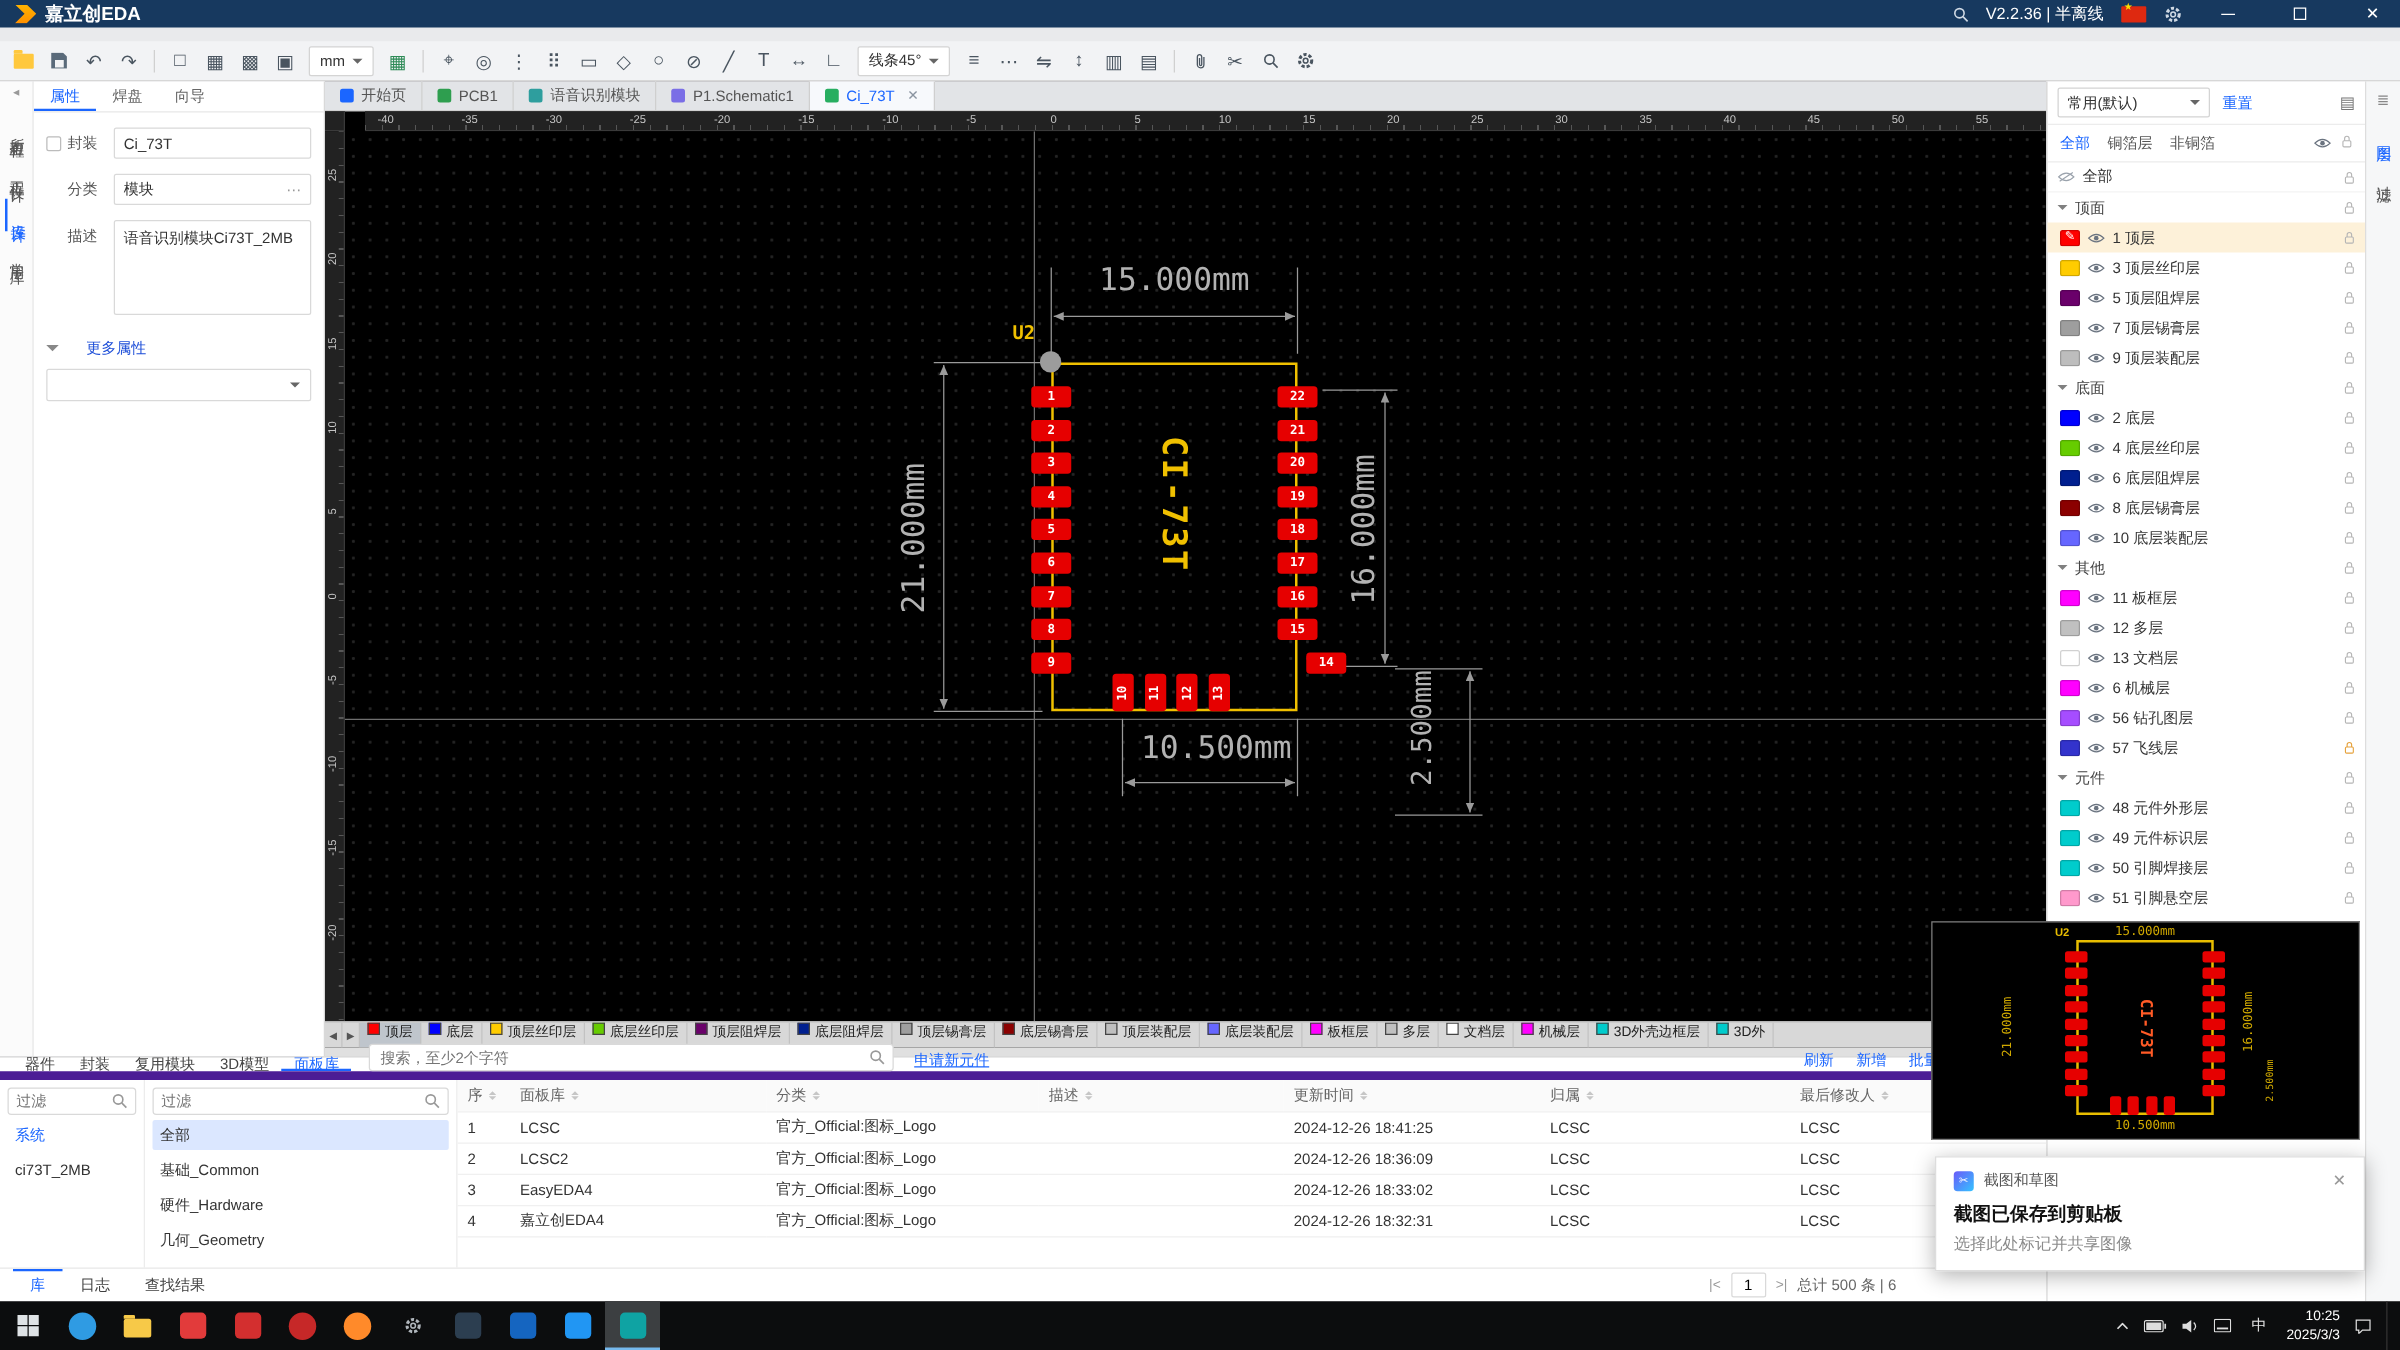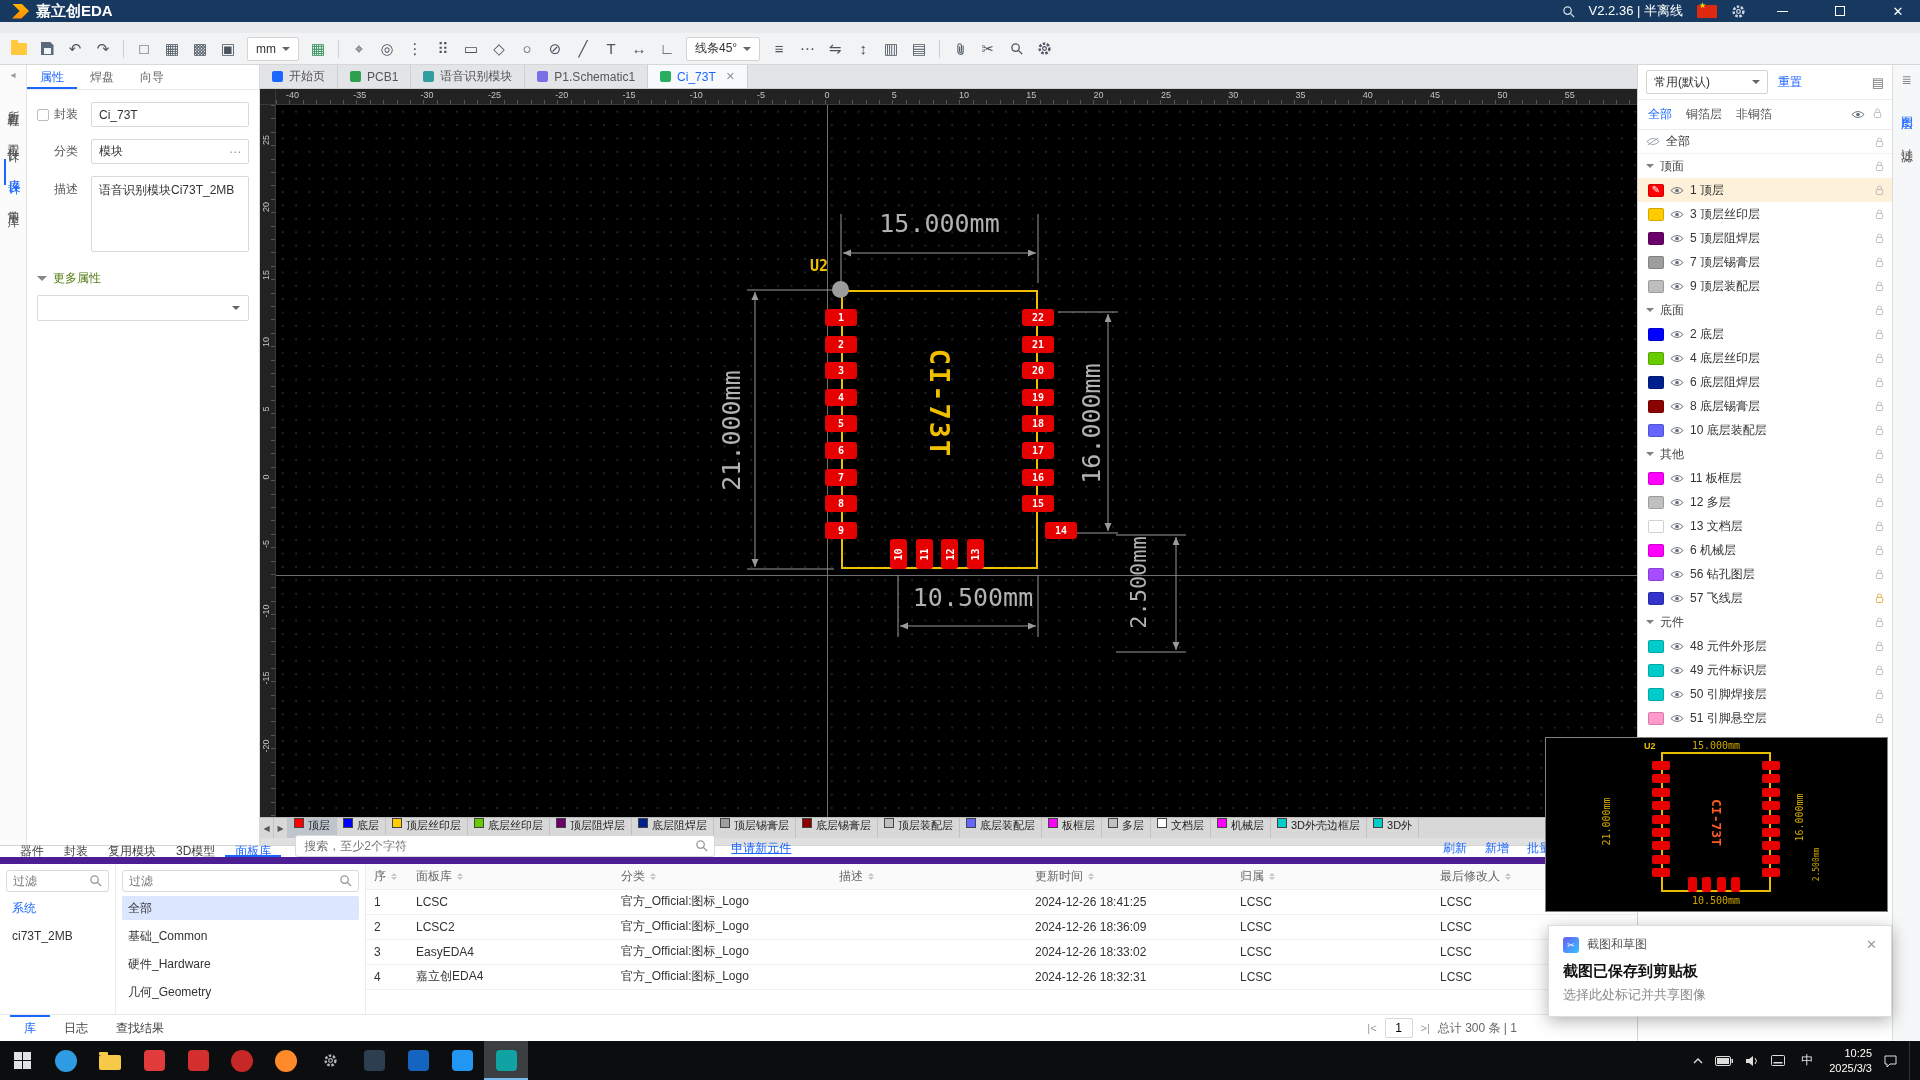--- a/index.html
+++ b/index.html
@@ -44,33 +44,33 @@
 .lp-tabs{display:flex;height:25px;border-bottom:1px solid #e8e8e8}
 .lp-tab{padding:0 13px;line-height:25px;color:#666;font-size:12px}
 .lp-tab.active{color:#1b66ff;box-shadow:inset 0 -2px 0 #1b66ff}
 .fld{display:flex;align-items:center;margin:12px 10px 0 10px;gap:6px}
 .fld-label{width:48px;color:#555;display:flex;align-items:center;gap:5px;flex:none}
 .cbx{width:12px;height:12px;border:1px solid #bcbcbc;border-radius:2px;background:#fff;flex:none}
 .inp{flex:1;height:25px;border:1px solid #d9d9d9;border-radius:2px;padding:0 7px;font-size:12px;color:#333;display:flex;align-items:center;background:#fff;min-width:0}
 .suffix{margin-left:auto;color:#999}
 .txa{height:76px;align-items:flex-start;padding-top:4px;line-height:1.5}
 .txa span{white-space:normal;word-break:break-all}
-.more-hdr{margin:18px 10px 8px;display:flex;align-items:center;gap:6px;color:#4d7c0f}
+.more-hdr{margin:18px 10px 8px;display:flex;align-items:center;gap:22px;color:#1d4ed8}
 .tri-down{width:0;height:0;border:5px solid transparent;border-top-color:#888;margin-top:5px}
 .sel{margin:0 10px;height:26px;border:1px solid #d9d9d9;border-radius:2px;display:flex;align-items:center;justify-content:flex-end;padding:0 8px}
 
 
 #center{position:absolute;top:65px;left:260px;width:1377px;height:780px;background:#000;z-index:4}
 #doc-tabs{position:absolute;top:0;left:0;right:0;height:24px;background:#e2e4e7;display:flex;border-bottom:1px solid #cfcfcf}
 .dtab{display:flex;align-items:center;gap:6px;padding:0 12px;font-size:12px;color:#555;border-right:1px solid #cfcfcf;white-space:nowrap}
 .dtab .dico{width:11px;height:11px;border-radius:2px;flex:none}
 .dtab.active{background:#f7f9fc;color:#1b66ff}
 .dtab .x{color:#8a94a0;margin-left:4px;font-size:11px}
 #ruler-corner{position:absolute;top:24px;left:0;width:16px;height:16px;background:#222;border-right:1px solid #3a3a3a;border-bottom:1px solid #3a3a3a}
-#ruler-top{position:absolute;top:24px;left:16px;right:0;height:16px;background-color:#222;border-bottom:1px solid #3a3a3a;overflow:hidden;background-image:repeating-linear-gradient(90deg,#565656 0 1px,transparent 1px 13.4px);background-size:100% 4px;background-position:0 100%;background-repeat:no-repeat}
+#ruler-top{position:absolute;top:24px;left:32px;right:0;height:16px;background-color:#222;border-bottom:1px solid #3a3a3a;overflow:hidden;background-image:repeating-linear-gradient(90deg,#565656 0 1px,transparent 1px 13.4px);background-size:100% 4px;background-position:0 100%;background-repeat:no-repeat}
 #ruler-top span{position:absolute;top:1px;font-size:9px;color:#c4c4c4}
 #ruler-left{position:absolute;top:40px;left:0;width:16px;height:712px;background-color:#222;border-right:1px solid #3a3a3a;overflow:hidden;background-image:repeating-linear-gradient(180deg,#565656 0 1px,transparent 1px 13.4px);background-size:4px 100%;background-position:100% 0;background-repeat:no-repeat}
 #ruler-left span{position:absolute;left:-9px;width:30px;text-align:center;font-size:9px;color:#c4c4c4;transform:rotate(-90deg)}
 #draw{position:absolute;top:40px;left:16px;width:1361px;height:712px;background-color:#000;background-image:radial-gradient(circle,#242424 1px,transparent 1.4px);background-size:13.4px 13.4px;overflow:hidden}
 .chv{position:absolute;top:0;bottom:0;width:1px;background:#6f6f6f;left:551px}
 .chh{position:absolute;left:0;right:0;height:1px;background:#6f6f6f;top:470px}
 #dims{position:absolute;left:0;top:0}
 .fp-rect{position:absolute;left:565px;top:185px;width:197px;height:279px;border:2px solid #f0c000}
 .fp-dot{position:absolute;left:556px;top:176px;width:17px;height:17px;border-radius:50%;background:#9c9c9c}
 .fp-refdes{position:absolute;left:534px;top:152px;color:#f0c000;font-weight:bold;font-size:15px;font-family:"DejaVu Sans Mono",monospace}
@@ -1117,21 +1117,21 @@
       </div>
     </div>
     <div class="bp-bottom">
       <span class="bp-btab active">库</span>
       <span class="bp-btab">日志</span>
       <span class="bp-btab">查找结果</span>
       <div class="pgn">
         <span class="pbtn">|&lt;</span>
         <input value="1" style="">
         <span class="pbtn">&gt;|</span>
-        <span>总计 300 条 | 1</span>
+        <span>总计 500 条 | 6</span>
       </div>
     </div>
   </section>
 
   <div id="preview">
     <div class="mini-rect"></div>
     <div id="mini-pads">
         <div class="pad" style="left: 106px; top: 23px; width: 18px; height: 9px;"></div>
         <div class="pad" style="left: 106px; top: 36.4px; width: 18px; height: 9px;"></div>
         <div class="pad" style="left: 106px; top: 49.8px; width: 18px; height: 9px;"></div>

